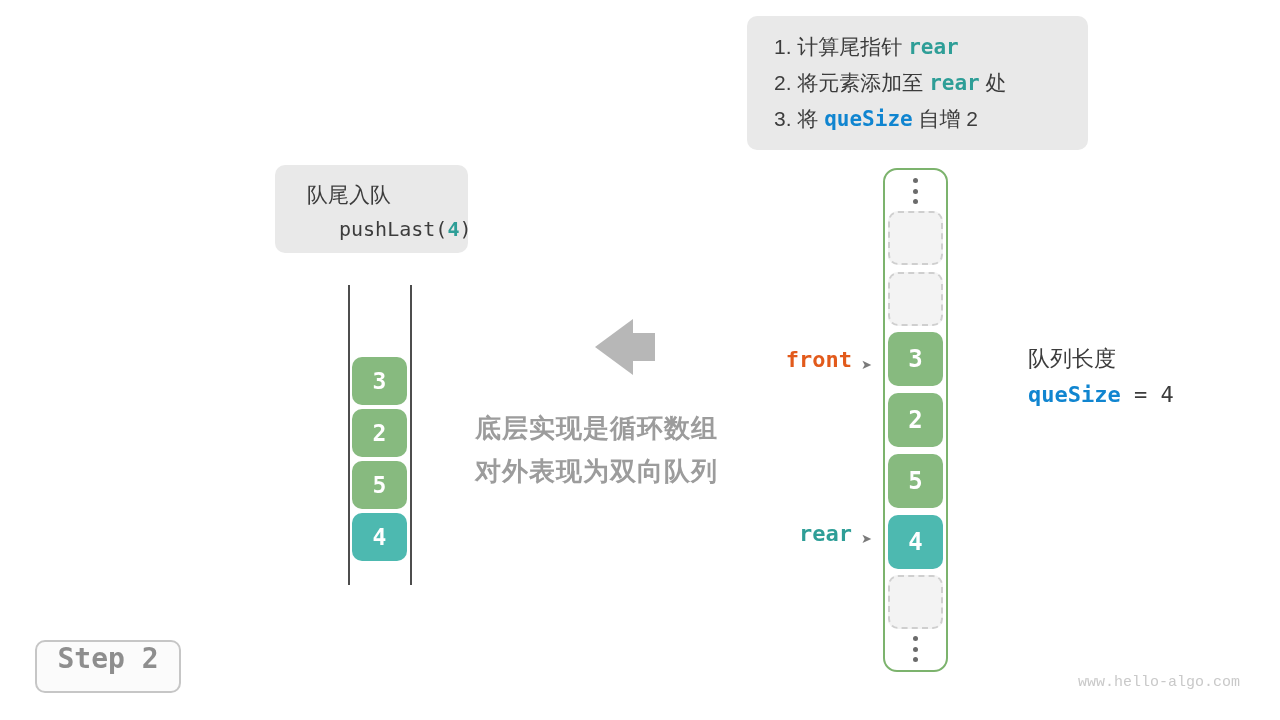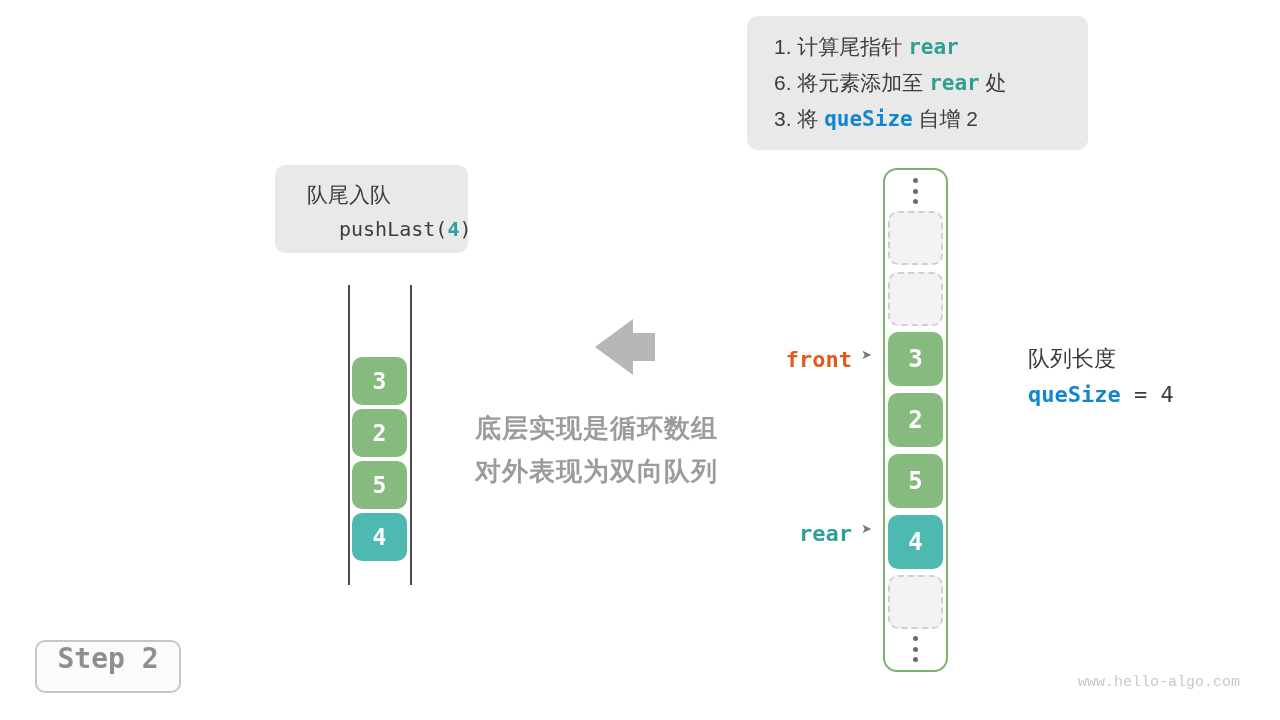--- a/index.html
+++ b/index.html
@@ -58,21 +58,21 @@
     padding:8px 0;
   }
   .dots{height:26px;display:flex;flex-direction:column;justify-content:space-between;align-items:center;}
   .dots i{display:block;width:5px;height:5px;border-radius:50%;background:var(--dot);}
   .slot{width:55px;height:54px;border-radius:10px;box-sizing:border-box;flex:none;
     display:flex;align-items:center;justify-content:center;}
   .slot.empty{border:2px dashed var(--dashed-border);background:var(--dashed-fill);}
   .slot.val{color:#fff;font-family:"DejaVu Sans Mono","Liberation Mono",monospace;font-weight:bold;font-size:24px;}
 
   
-  .ptr{position:absolute;right:408px;display:flex;align-items:flex-start;
+  .ptr{position:absolute;right:408px;display:flex;align-items:flex-end;
     font-family:"DejaVu Sans Mono","Liberation Mono",monospace;font-weight:bold;font-size:22px;}
   .ptr.front{top:347px;color:var(--orange);}
   .ptr.rear{top:521px;color:var(--teal-text);}
   .ptr .arr{font-size:13px;color:#7a7a7a;margin-left:9px;font-weight:normal;
     font-family:"DejaVu Sans",sans-serif;}
 
   
   .qlen{position:absolute;left:1028px;top:341px;font-size:22px;line-height:36px;}
   .qlen .line2{font-family:"DejaVu Sans Mono","Liberation Mono",monospace;}
 
@@ -88,21 +88,21 @@
   .wm{position:absolute;right:40px;top:674px;font-size:15px;color:var(--watermark);
     font-family:Liberation Mono, monospace;}
 </style>
 </head>
 <body>
 
 <div id="canvas">
 
   <div class="instr-box">
     <div><span>1. 计算尾指针 </span><span class="code teal-t">rear</span><span></span></div>
-    <div><span>6. 将元素添加至 </span><span class="code teal-t">rear</span><span> 处</span></div>
+    <div><span>2. 将元素添加至 </span><span class="code teal-t">rear</span><span> 处</span></div>
     <div><span>3. 将 </span><span class="code blue-t">queSize</span><span> 自增 2</span></div>
   </div>
 
   <div class="op-box">
     <div>队尾入队</div>
     <div class="mono"><span>pushLast(</span><span class="code teal-t">4</span><span>)</span></div>
   </div>
 
   <div class="lline l"></div>
   <div class="lline r"></div>

